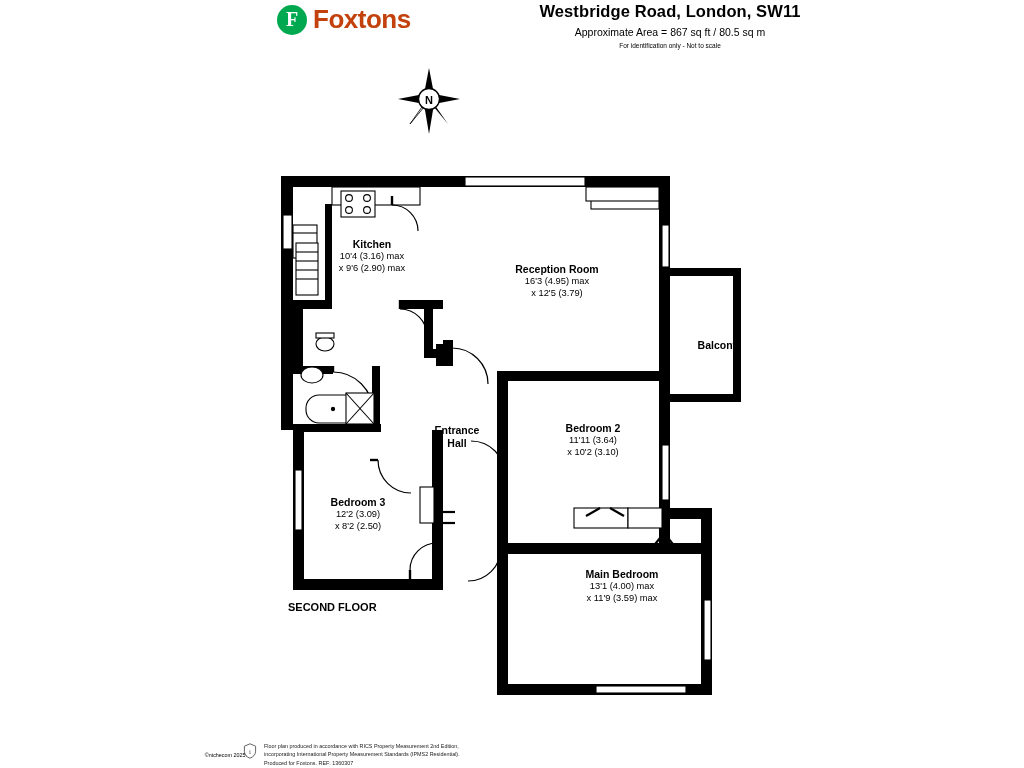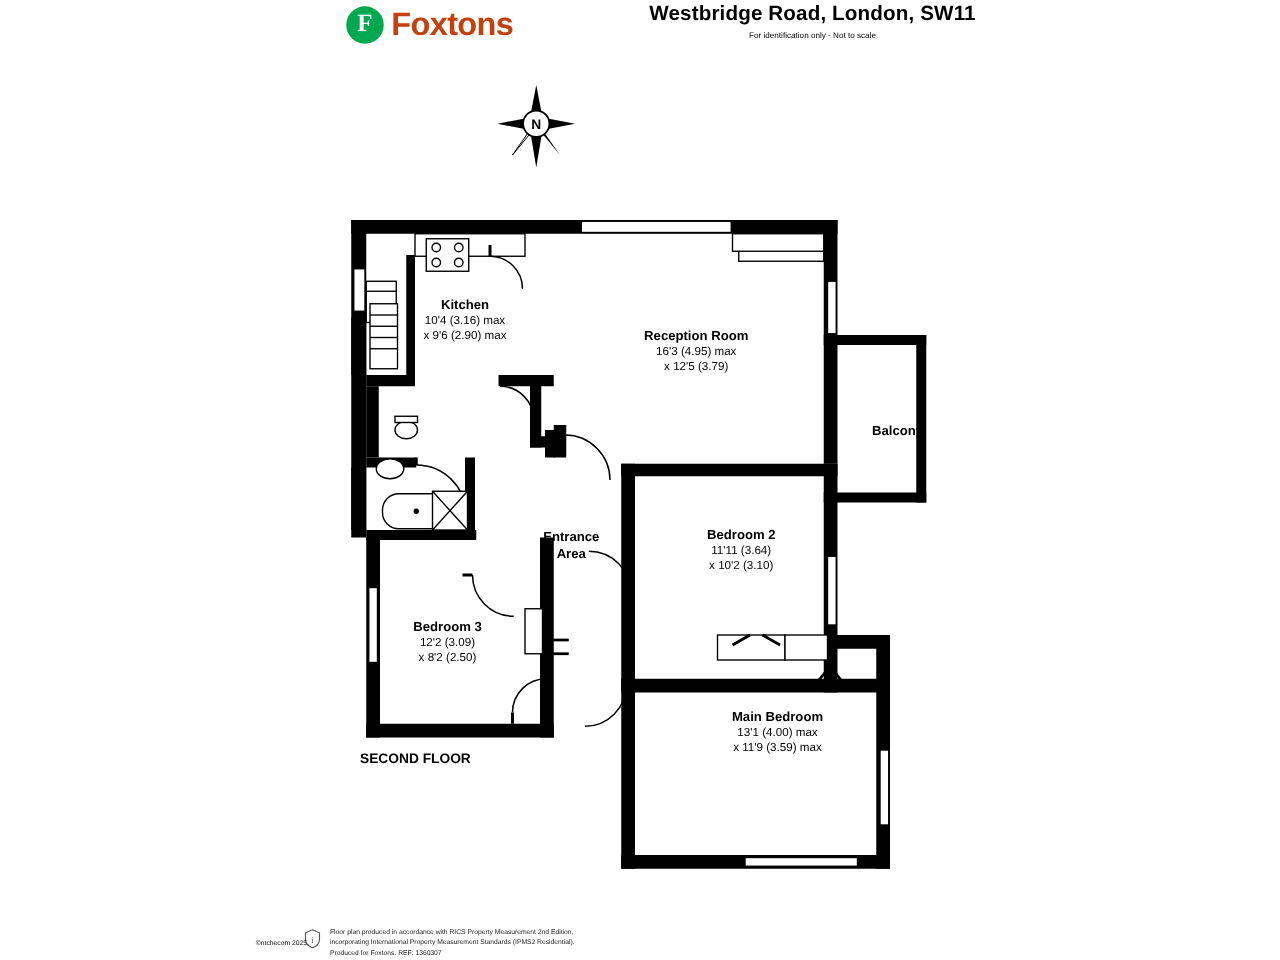--- a/index.html
+++ b/index.html
@@ -45,21 +45,21 @@
   }
   #logo-text {
     font-size: 26px;
     font-weight: bold;
     letter-spacing: -0.5px;
     color: #c2410c;
     font-family: "Liberation Sans", sans-serif;
   }
   #title-block {
     position: absolute;
-    left: 410px;
+    left: 430px;
     top: 2px;
     width: 480px;
     text-align: center;
   }
   #plan-title {
     font-size: 16.5px;
     font-weight: bold;
     letter-spacing: 0.1px;
   }
   #plan-area {
@@ -139,20 +139,21 @@
 
 <div id="header">
 
   <div id="logo">
     <div id="logo-mark">F</div>
     <div id="logo-text">Foxtons</div>
   </div>
 
   <div id="title-block">
     <div id="plan-title">Westbridge Road, London, SW11</div>
+    <div id="plan-area">Approximate Area = 867 sq ft / 80.5 sq m</div>
     <div id="plan-disclaimer">For identification only - Not to scale</div>
   </div>
 </div>
 
 <svg id="compass" viewBox="0 0 62 66" xmlns="http://www.w3.org/2000/svg">
 
   <polygon points="31,0 36,26 62,31 36,36 31,66 26,36 0,31 26,26" fill="#000000"></polygon>
 
   <polygon points="31,33 26,36 12,56" fill="#ffffff" stroke="#000000" stroke-width="0.8"></polygon>
   <polygon points="31,33 36,36 50,56" fill="#000000"></polygon>
@@ -328,21 +329,21 @@
   <span class="rdim">16'3 (4.95) max</span>
   <span class="rdim">x 12'5 (3.79)</span>
 </div>
 
 <div class="room-label" style="left:673px; top:339px; width:90px;text-align:center;">
   <span class="rname">Balcony</span>
 </div>
 
 <div class="room-label" style="left:404px; top:424px; width:106px;">
   <span class="rname">Entrance</span>
-  <span class="rname">Area</span>
+  <span class="rname">Hall</span>
 </div>
 
 <div class="room-label" style="left:528px; top:422px; width:130px;">
   <span class="rname">Bedroom 2</span>
   <span class="rdim">11'11 (3.64)</span>
   <span class="rdim">x 10'2 (3.10)</span>
 </div>
 
 <div class="room-label" style="left:298px; top:496px; width:120px;">
   <span class="rname">Bedroom 3</span>

